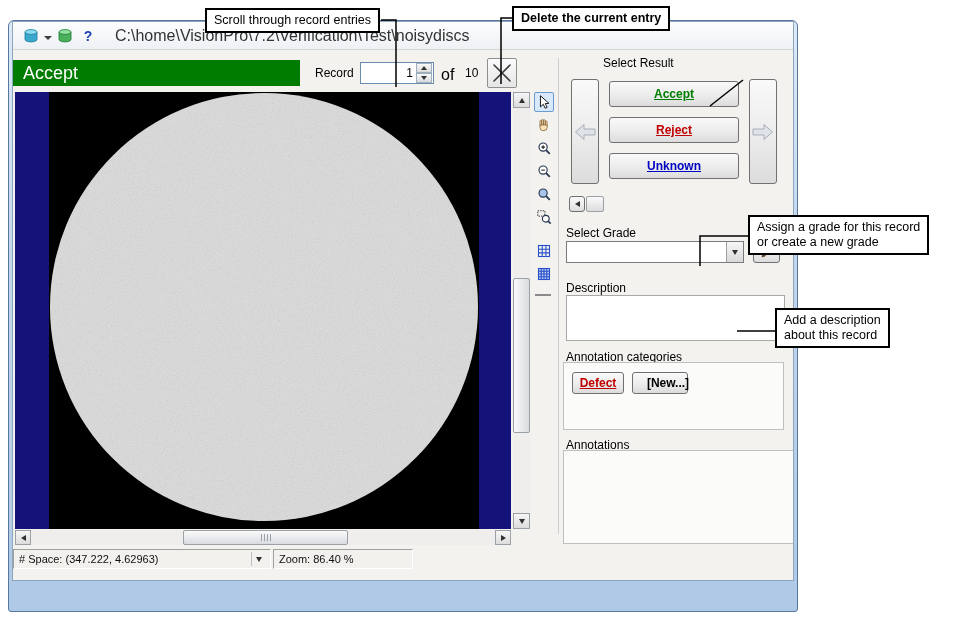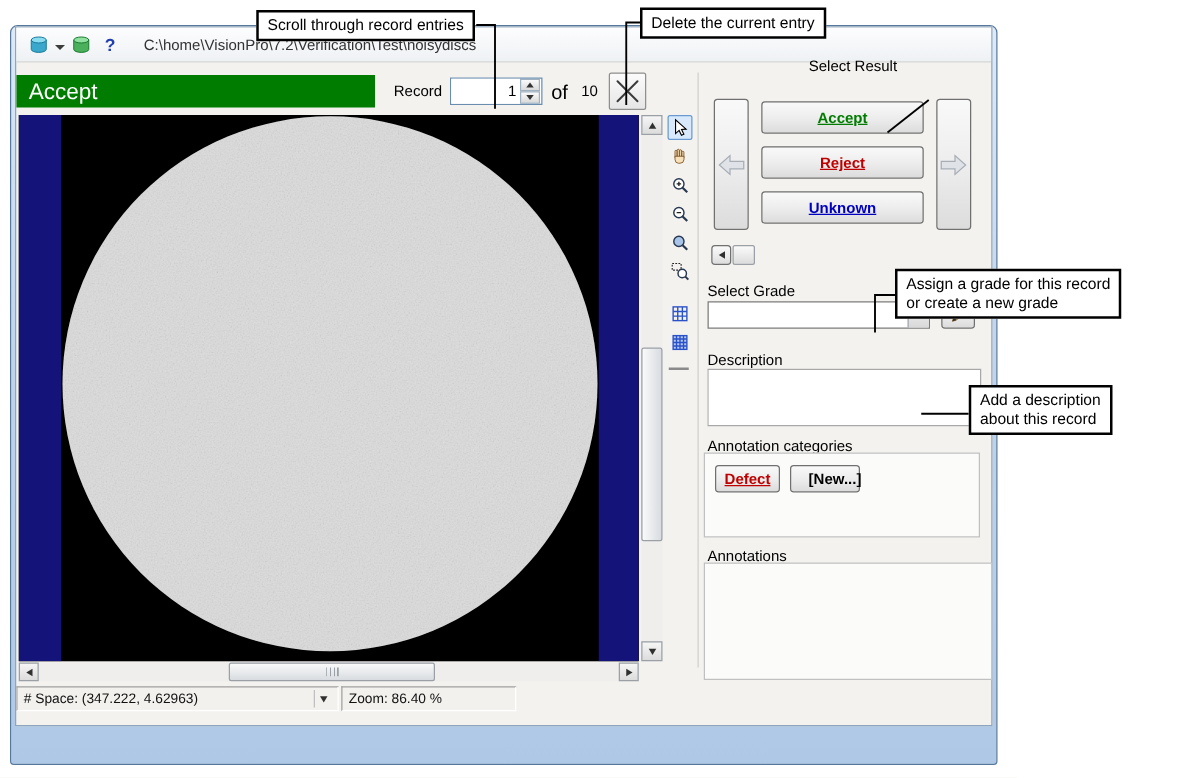--- a/index.html
+++ b/index.html
@@ -21,21 +21,21 @@
   .glyph-max{width:9px;height:8px;border:2px solid #2a3a4a;background:#fff;}
   .client{position:relative;height:560px;background:#f3f2ef;border:1px solid #8ea6bd;overflow:hidden;}
 
   
   .toolbar{position:absolute;left:0;top:0;width:100%;height:28px;
     background:linear-gradient(#fdfdfe,#eef1f4);border-bottom:1px solid #d6d6d6;
     display:flex;align-items:center;padding:0 8px;gap:3px;}
   .tb-icon{width:20px;height:20px;display:flex;align-items:center;justify-content:center;}
   .tb-caret{width:0;height:0;border:4px solid transparent;border-top-color:#3c3c3c;margin-top:8px;}
   .help-q{font-size:14px;font-weight:bold;color:#2040b0;}
-  .path-text{font-size:12px;color:#333;margin-left:14px;}
+  .path-text{font-size:16px;color:#333;margin-left:14px;}
 
   
   .banner{position:absolute;left:0;top:38px;width:287px;height:26px;background:#007d00;
     color:#fff;font-size:18px;display:flex;align-items:center;padding-left:10px;}
   .record-label{position:absolute;left:302px;top:44px;font-size:12px;color:#000;}
   .spinner{position:absolute;left:347px;top:40px;width:74px;height:22px;display:flex;
     border:1px solid #6a8cae;background:#fff;}
   .spin-field{border:none;outline:none;width:55px;height:100%;font-size:12px;text-align:right;padding-right:3px;font-family:"Liberation Sans",sans-serif;}
   .spin-btns{display:flex;flex-direction:column;width:16px;}
   .spin-b{flex:1;background:linear-gradient(#fafafa,#dadada);border:1px solid #9fb0c0;
@@ -83,21 +83,21 @@
     display:flex;align-items:center;padding:0 5px;margin-right:2px;height:20px;}
   .sec-space{width:258px;}
   .sec-zoom{width:140px;}
   .sec-int{width:130px;}
   .status-drop{margin-left:auto;width:14px;height:14px;display:flex;align-items:center;justify-content:center;border-left:1px solid #c0c0c0;}
 
   .pane-divider{position:absolute;left:545px;top:36px;width:1px;height:476px;background:#cfcfcf;}
 
   
   .panel-label{position:absolute;font-size:12px;color:#000;}
-  .lbl-result{left:590px;top:24px;margin-left:44px;}
+  .lbl-result{left:590px;top:34px;}
   .lbl-grade{left:553px;top:204px;}
   .lbl-desc{left:553px;top:259px;}
   .lbl-cats{left:553px;top:328px;}
   .lbl-anno{left:553px;top:416px;}
 
   .btn{border:1px solid #707070;border-radius:3px;
     background:linear-gradient(#f9f9f9,#ececec 55%,#dcdcdc);
     font-size:12px;display:flex;align-items:center;justify-content:center;cursor:default;}
   .tall-arrow{position:absolute;width:28px;height:105px;top:57px;}
   .arrow-left{left:558px;}
@@ -127,23 +127,23 @@
   .cats-frame{left:550px;top:340px;width:221px;height:68px;}
   .anno-frame{left:550px;top:428px;width:233px;height:94px;}
   .cat-btn{position:absolute;height:22px;font-weight:bold;text-decoration:underline;}
   .btn-defect{left:8px;top:9px;width:52px;color:#c00000;}
   .btn-new{left:68px;top:9px;width:56px;color:#000;font-weight:bold;text-decoration:none;padding-left:16px;}
 
   
   .callout{position:absolute;background:#fff;border:2px solid #000;color:#000;
     font-size:12.5px;line-height:15px;padding:3px 7px;white-space:nowrap;z-index:60;}
   .co-scroll{left:205px;top:8px;}
-  .co-delete{left:512px;top:6px;}
+  .co-delete{left:512px;top:6px;font-weight:bold;}
   .co-change{left:743px;top:58px;}
-  .co-grade{left:716px;top:215px;}
+  .co-grade{left:748px;top:215px;}
   .co-desc{left:775px;top:308px;}
   .connectors{position:absolute;left:0;top:0;width:956px;height:622px;z-index:50;pointer-events:none;}
 </style>
 </head>
 <body>
 
 <div id="stage">
 
   <svg class="connectors">
     <polyline points="381,20 396,20 396,87" fill="none" stroke="#000" stroke-width="1.5"></polyline>

